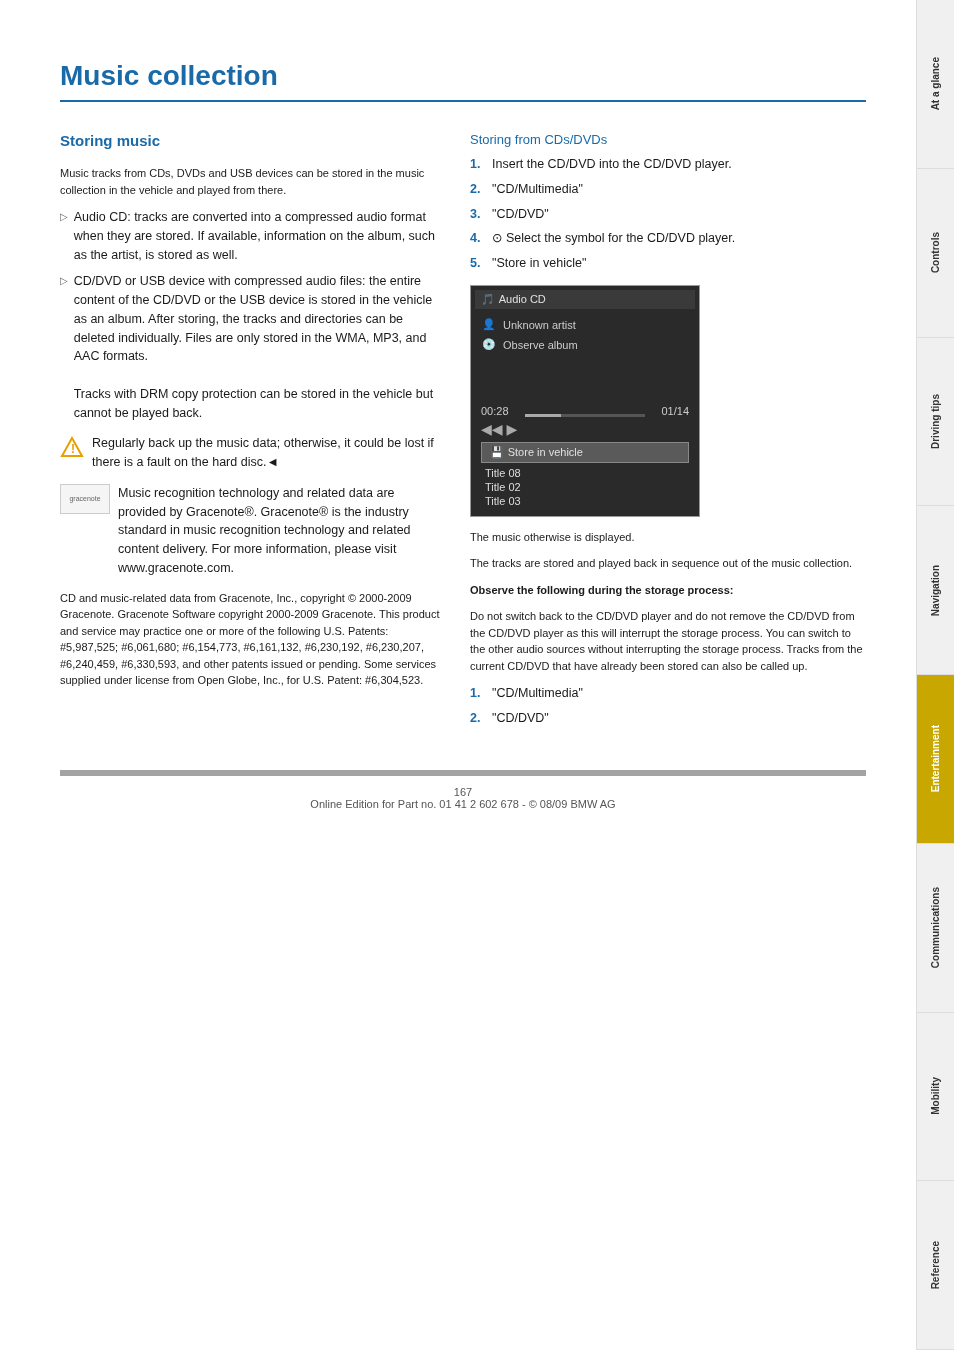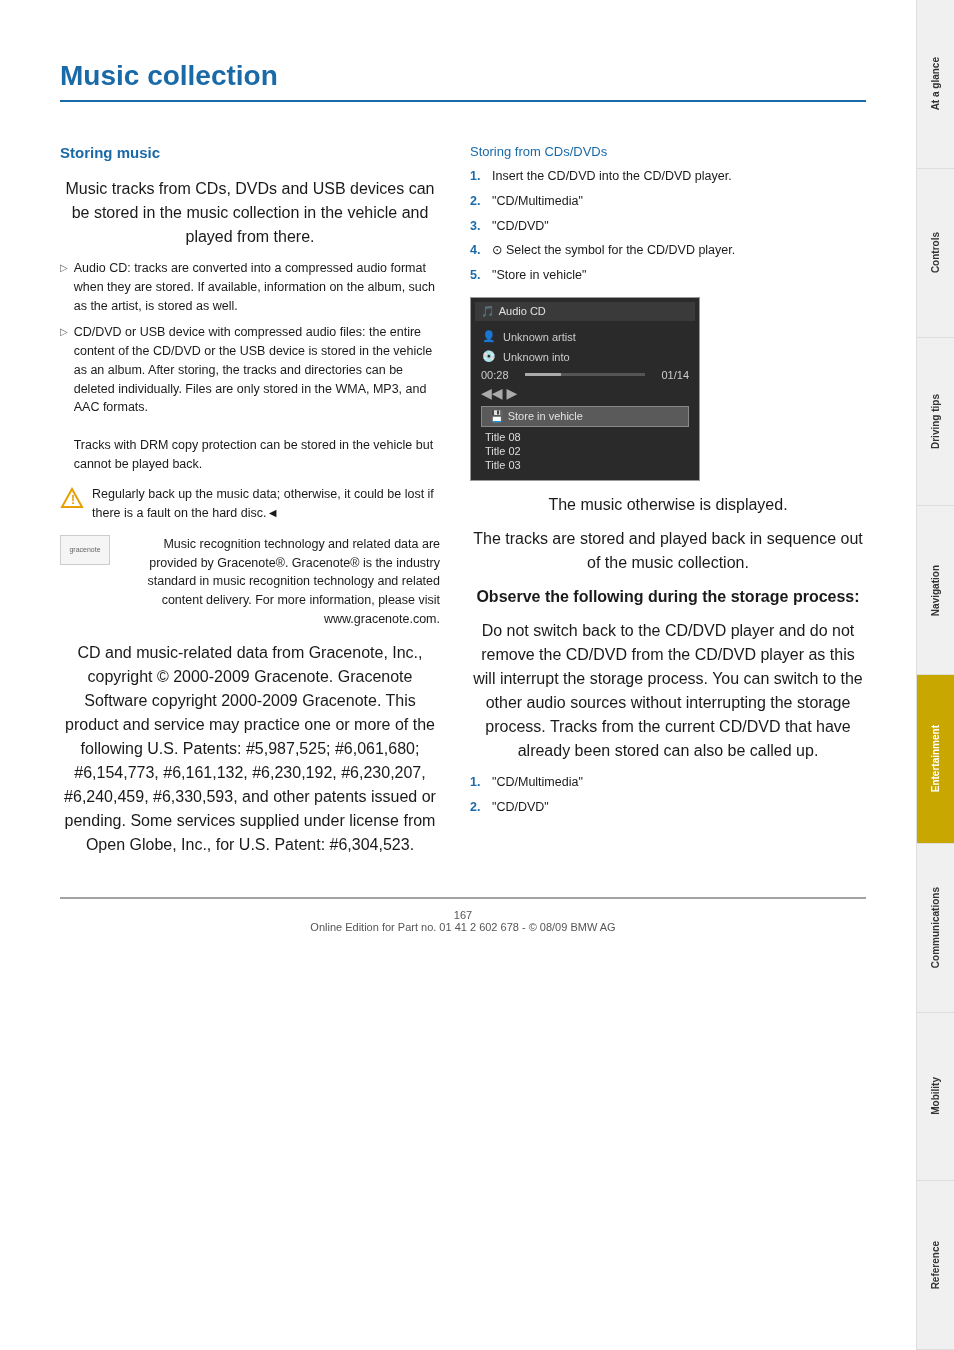--- a/index.html
+++ b/index.html
@@ -54,21 +54,21 @@
     }
     .sidebar-tab.active span {
       color: #fff;
     }
 
     
     .page-title {
       font-size: 28px;
       font-weight: bold;
       color: #1a6aa8;
-      margin-bottom: 42px;
+      margin-bottom: 30px;
       border-bottom: 2px solid #1a6aa8;
       padding-bottom: 8px;
     }
 
     
     .two-col {
       display: flex;
       gap: 30px;
     }
 
@@ -90,25 +90,24 @@
     }
 
     .subsection-heading {
       font-size: 13px;
       font-weight: normal;
       color: #1a6aa8;
       margin-bottom: 8px;
     }
 
     p {
-      font-size: 16px;
+      font-size: 11px;
       line-height: 1.5;
       margin-bottom: 10px;
       color: #1a1a1a;
-      text-align: center;
     }
 
     
     .bullet-list {
       list-style: none;
       margin-bottom: 12px;
     }
     .bullet-list li {
       display: flex;
       align-items: flex-start;
@@ -158,21 +157,20 @@
       justify-content: center;
       background: #f5f5f5;
       border: 1px solid #ccc;
       font-size: 8px;
       color: #555;
       text-align: center;
     }
     .gracenote-text {
       font-size: 12.5px;
       line-height: 1.5;
-      text-align: right;
     }
 
     
     .numbered-list {
       list-style: none;
       margin-bottom: 12px;
     }
     .numbered-list li {
       display: flex;
       align-items: flex-start;
@@ -221,23 +219,24 @@
       width: 16px;
       height: 16px;
       margin-right: 6px;
       display: flex;
       align-items: center;
       justify-content: center;
       color: #aaa;
     }
     .cd-progress {
       display: flex;
-      align-items: center;
+      align-items: flex-end;
       gap: 16px;
       padding: 2px 0;
+      margin-top: 48px;
     }
     .cd-time {
       color: #ccc;
       font-size: 11px;
     }
     .progress-bar-bg {
       flex: 1;
       height: 3px;
       background: #555;
       position: relative;
@@ -277,21 +276,21 @@
       font-size: 14px;
     }
 
     
     .footer {
       text-align: center;
       font-size: 11px;
       color: #555;
       margin-top: 30px;
       padding-top: 10px;
-      border-top: 2px solid #a3a3a3;
+      border-top: 6px solid #a3a3a3;
     }
   </style>
 </head>
 <body>
 
 <div class="main-content">
 
   <h1 class="page-title">Music collection</h1>
 
   <div class="two-col">
@@ -365,21 +364,21 @@
           <span>🎵</span>
           <span>Audio CD</span>
         </div>
         <div class="cd-body">
           <div class="cd-row">
             <span class="icon-placeholder">👤</span>
             <span>Unknown artist</span>
           </div>
           <div class="cd-row">
             <span class="icon-placeholder">💿</span>
-            <span>Unknown into</span>
+            <span>Observe album</span>
           </div>
           <div class="cd-progress">
             <span class="cd-time">00:28</span>
             <div class="progress-bar-bg">
               <div class="progress-bar-fill"></div>
             </div>
             <span class="cd-time-right">01/14</span>
           </div>
           <div class="cd-controls">
             <span class="ctrl-btn">◀◀</span>

